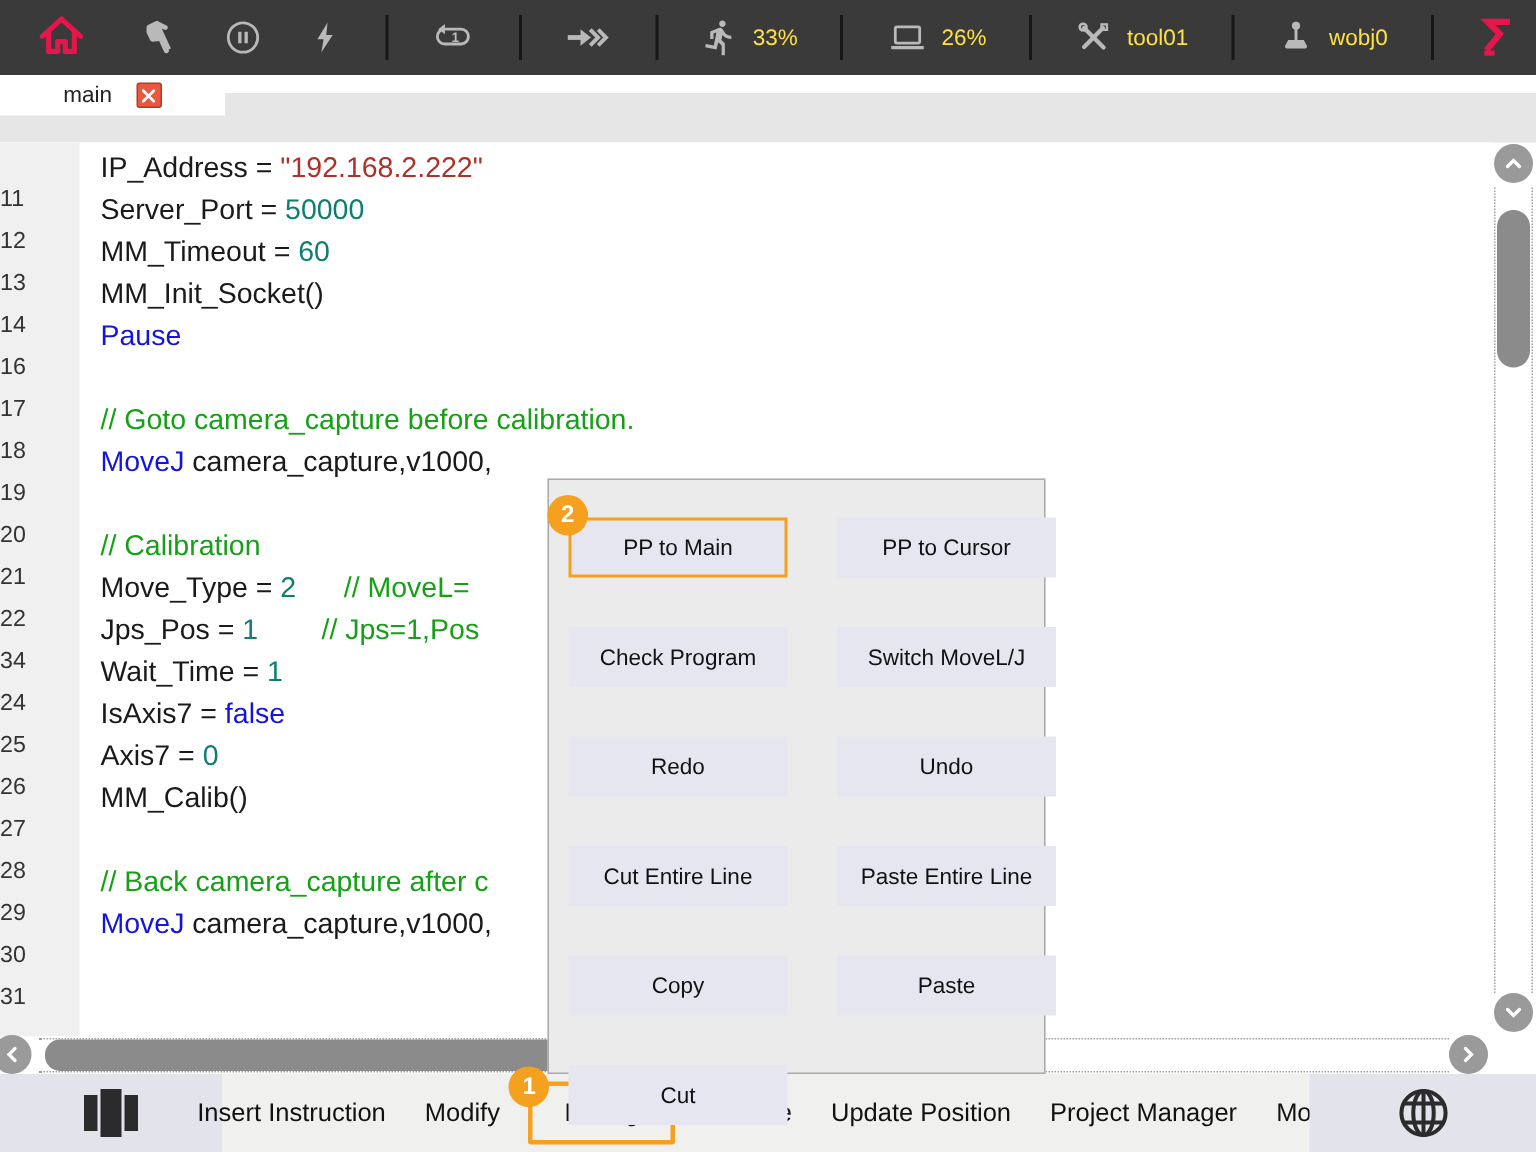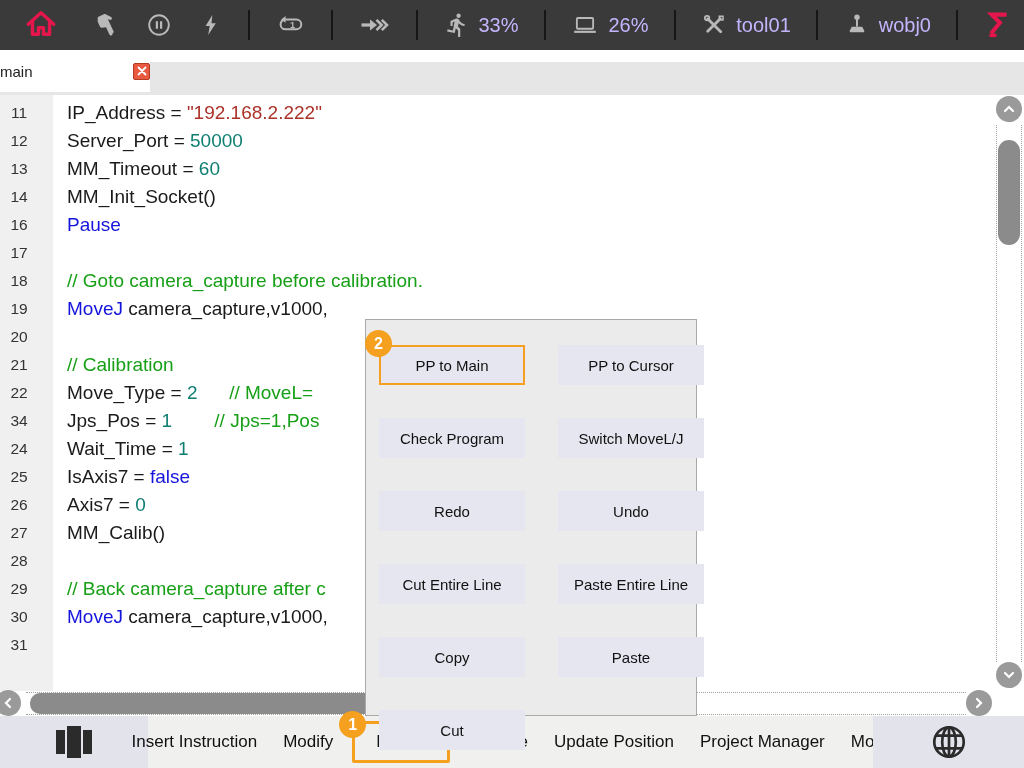--- a/index.html
+++ b/index.html
@@ -10,38 +10,38 @@
   
   #topbar{position:absolute;left:0;top:0;width:1024px;height:50px;background:#3a3a3a;
           display:flex;align-items:center;color:#c3c3c3;}
   .home-btn{width:54px;height:50px;display:flex;align-items:center;justify-content:center;
             margin-left:14px;flex:0 0 auto;}
   .warnbox{width:165px;height:33px;background:#262626;color:#f0f0f0;font-size:15px;
            display:flex;align-items:center;padding-left:13px;margin-left:17px;flex:0 0 auto;}
   #tb-icons{flex:1;display:flex;align-items:center;justify-content:space-between;
             padding:0 14px 0 26px;}
   .tb-item{display:flex;align-items:center;gap:9px;color:#c3c3c3;}
-  .tb-label{font-size:20px;color:#c4b5fd;}
+  .tb-label{font-size:15px;color:#fde047;}
   .tb-sep{width:2px;height:30px;background:#161616;}
 
   
   #tabstrip{position:absolute;left:0;top:50px;width:1024px;height:45px;background:#fff;}
   #tabband{position:absolute;left:0;top:12px;width:1024px;height:33px;background:#e6e6e6;}
-  .tab{position:absolute;left:0;top:0;width:150px;height:42px;background:#fff;
-       display:flex;align-items:center;justify-content:space-between;gap:16px;}
+  .tab{position:absolute;left:0;top:0;width:150px;height:27px;background:#fff;
+       display:flex;align-items:center;justify-content:center;gap:16px;}
   .tab-label{font-size:15px;color:#222;}
   .tab-close{width:17px;height:17px;background:#e8593f;border:1px solid #b53a24;border-radius:2px;
              display:flex;align-items:center;justify-content:center;cursor:pointer;}
 
   
   #editor{position:absolute;left:0;top:95px;width:995px;height:596px;background:#fff;overflow:hidden;}
   #gutter-bg{position:absolute;left:0;top:0;width:53px;height:596px;background:#f0f0f0;}
   #code-lines{position:absolute;left:0;top:0;width:995px;padding-top:4px;}
   .line{display:flex;height:28px;line-height:28px;}
-  .ln{flex:0 0 46px;text-align:center;padding-right:8px;font-size:15.5px;color:#333;}
+  .ln{flex:0 0 46px;text-align:left;padding-right:8px;font-size:15.5px;color:#333;margin-top:20px;}
   .code{white-space:pre;font-size:19px;padding-left:21px;color:#1a1a1a;}
   .tok-p{color:#1a1a1a;} .tok-k{color:#1414dc;} .tok-n{color:#0e7e71;}
   .tok-s{color:#ab3228;} .tok-c{color:#17a017;}
 
   
   .scroll-circle{position:absolute;width:26px;height:26px;border-radius:50%;background:#9a9a9a;
                  display:flex;align-items:center;justify-content:center;}
   #vtrack{position:absolute;left:996px;top:125px;width:26px;height:537px;
           border-left:1px dotted #9f9f9f;border-right:1px dotted #9f9f9f;}
   #vthumb{position:absolute;left:998px;top:140px;width:22px;height:105px;background:#8b8b8b;border-radius:11px;}

